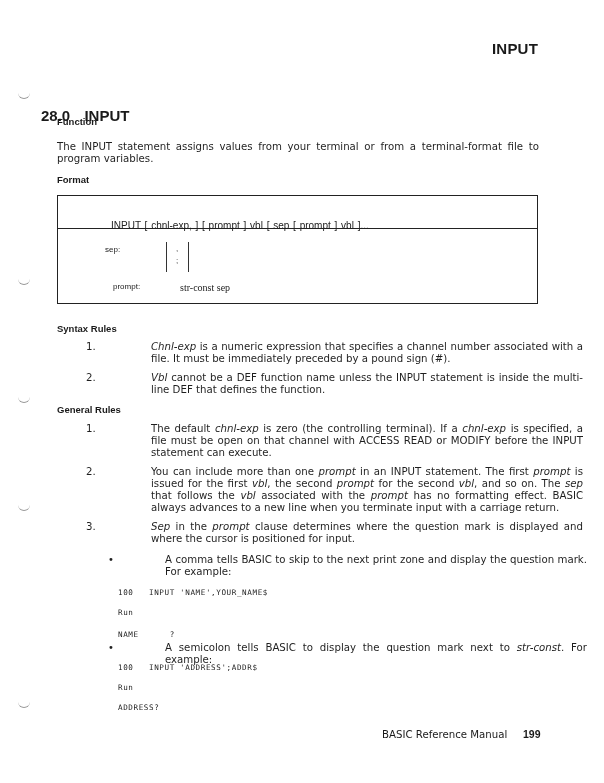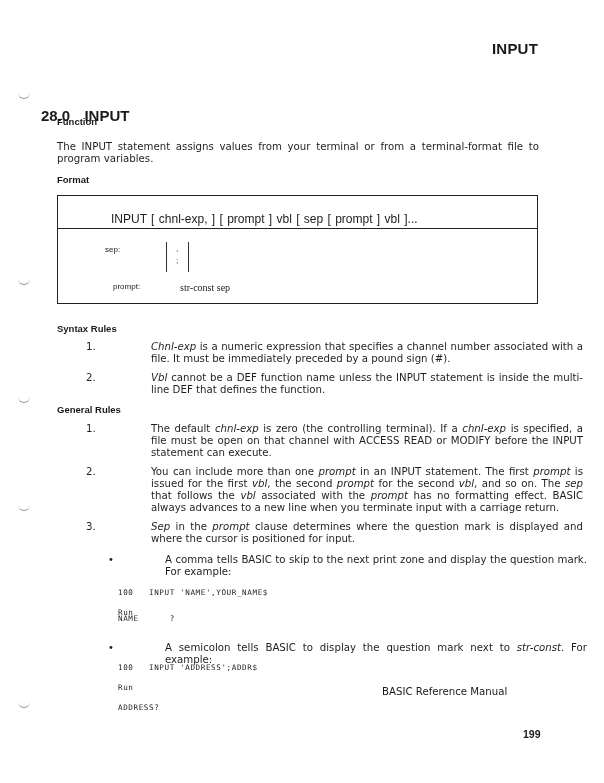--- a/index.html
+++ b/index.html
@@ -62,23 +62,23 @@
     }
     .format-top {
       position: absolute;
       left: 0; top: 0; right: 0;
       height: 32px;
       border-bottom: 1.5px solid #222;
     }
     .format-syntax {
       position: absolute;
       left: 22px;
-      top: 16px;
-      font-family: "Liberation Sans", sans-serif;
-      font-size: 12px;
+      top: 24px;
+      font-family: "Liberation Sans", sans-serif;
+      font-size: 10px;
       color: #222;
       word-spacing: 1px;
       padding-left: 31px;
     }
     .def-label {
       position: absolute;
       left: 47px;
       font-family: "Liberation Sans", sans-serif;
       font-size: 8px;
       color: #222;
@@ -146,21 +146,21 @@
       position: absolute;
       left: 118px;
       font-family: "DejaVu Sans Mono", monospace;
       font-size: 7.6px;
       color: #222;
       white-space: pre;
       letter-spacing: 0.6px;
     }
     .footer-title {
       left: 382px;
-      top: 686px;
+      top: 729px;
       font-family: "DejaVu Sans", sans-serif;
       font-size: 10.2px;
     }
     .footer-page {
       left: 523px;
       top: 728px;
       font-family: "Liberation Sans", sans-serif;
       font-weight: bold;
       font-size: 10.5px;
     }
@@ -229,21 +229,21 @@
   <span class="rule-num body-text">3.</span>
   <div class="rule-text body-text"><i>Sep</i><span> in the </span><i>prompt</i><span> clause determines where the question mark is displayed and where the cursor is positioned for input.</span></div>
 </div>
 
 <div class="abs" style="top:554px; left:0;">
   <span class="bullet-dot body-text">•</span>
   <div class="bullet-text body-text">A comma tells BASIC to skip to the next print zone and display the question mark. For example:</div>
 </div>
 <div class="code" style="top:588px;">100   INPUT 'NAME',YOUR_NAME$</div>
 <div class="code" style="top:608px;">Run</div>
-<div class="code" style="top:614px;">NAME      ?</div>
+<div class="code" style="top:630px;">NAME      ?</div>
 
 <div class="abs" style="top:642px; left:0;">
   <span class="bullet-dot body-text">•</span>
   <div class="bullet-text body-text"><span>A semicolon tells BASIC to display the question mark next to </span><i>str-const</i><span>. For example:</span></div>
 </div>
 <div class="code" style="top:663px;">100   INPUT 'ADDRESS';ADDR$</div>
 <div class="code" style="top:683px;">Run</div>
 <div class="code" style="top:703px;">ADDRESS?</div>
 
 <div class="abs footer-title">BASIC Reference Manual</div>

